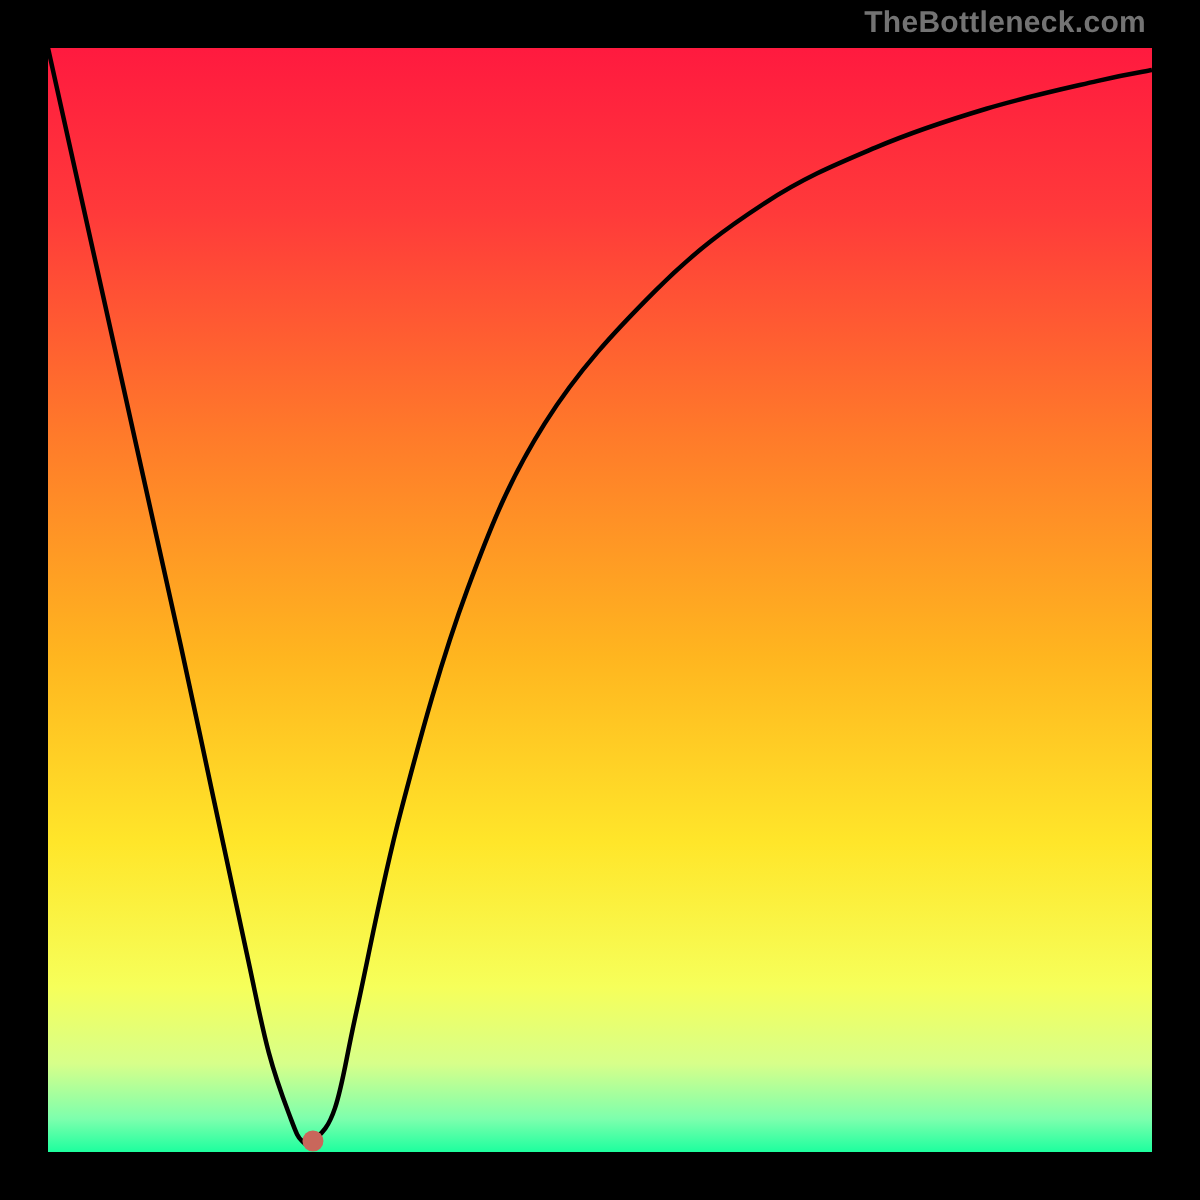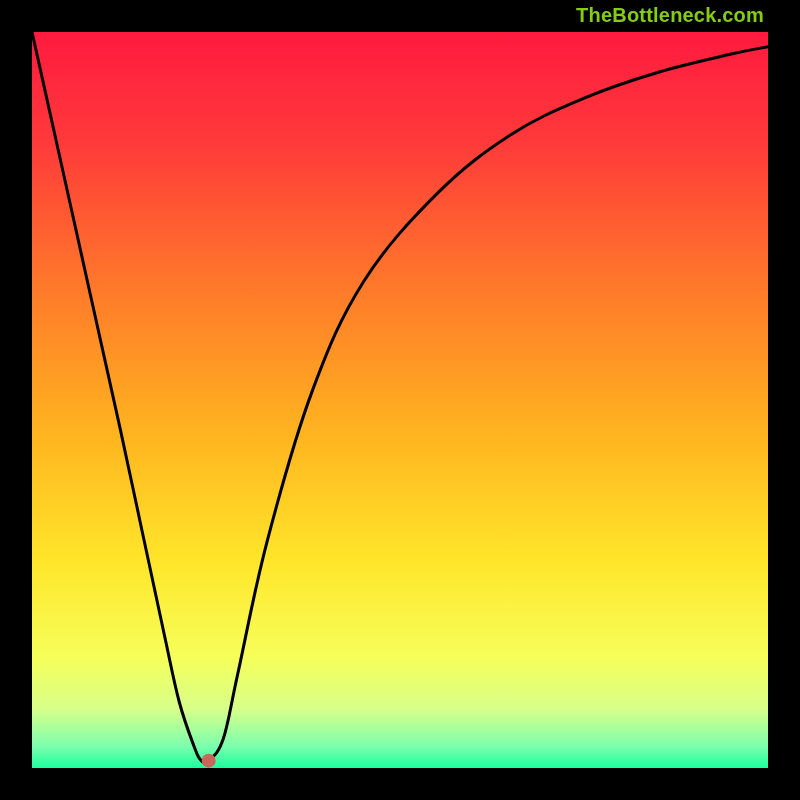--- a/index.html
+++ b/index.html
@@ -36,21 +36,21 @@
     position: absolute;
     left: 0;
     top: 0;
     width: 100%;
     height: 100%;
   }
   .watermark {
     position: absolute;
     top: 4px;
     right: 36px;
-    color: #84cc16;
+    color: #737373;
     font-size: 20px;
     font-weight: 600;
     letter-spacing: 0.2px;
   }
 </style>
 </head>
 <body>
 
 <div class="frame">
 

